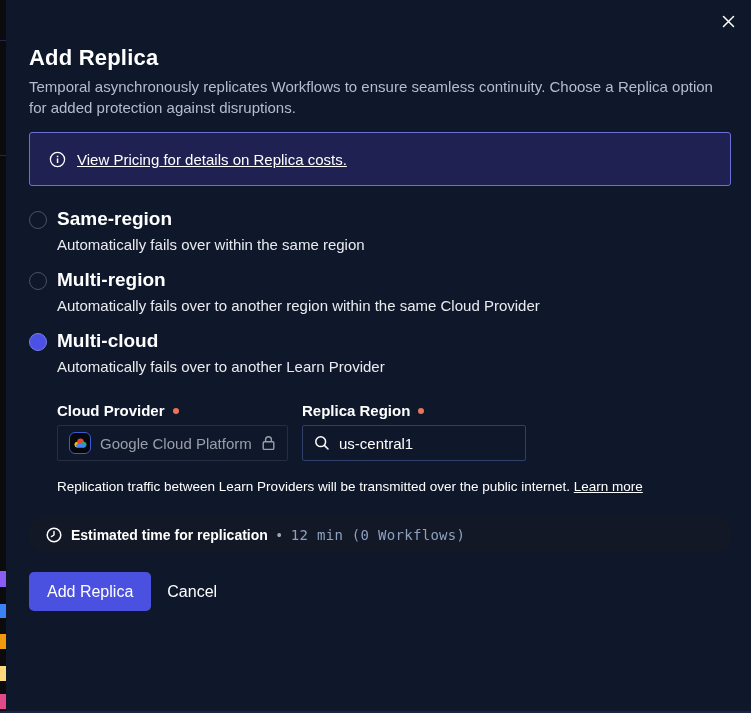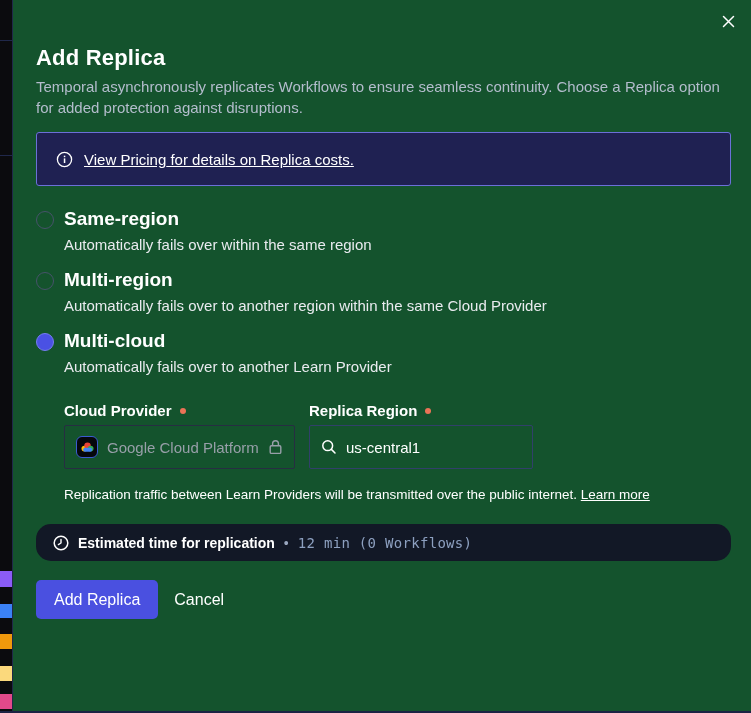--- a/index.html
+++ b/index.html
@@ -13,22 +13,22 @@
   .left-strip{
     position:absolute;left:0;top:0;width:13px;height:713px;
     background:#0b0b0e;border-right:1px solid #20284a;box-sizing:border-box;
   }
   .strip-line{position:absolute;left:0;width:12px;height:1px;background:#20284a;}
   .bg-block{position:absolute;left:0;width:12px;}
   .bottom-edge{position:absolute;left:0;bottom:0;width:751px;height:2px;background:#1c2344;}
 
   
   .modal{
-    position:absolute;left:13px;top:0;right:0;height:711px;box-sizing:border-box;
-    background:#14532d;padding:0 20px 0 23px;
+    position:absolute;left:6px;top:0;right:0;height:711px;box-sizing:border-box;
+    background:#0f172a;padding:0 20px 0 23px;
   }
   .close-btn{
     position:absolute;top:8px;right:10px;width:26px;height:26px;
     display:flex;align-items:center;justify-content:center;cursor:pointer;background:none;border:none;padding:0;
   }
   .modal-title{
     margin:44px 0 0 0;font-size:22px;line-height:28px;font-weight:700;letter-spacing:.2px;color:#fff;
   }
   .modal-subtitle{
     margin:4px 0 0 0;font-size:15px;line-height:21px;color:#b4bdcd;max-width:700px;
@@ -50,21 +50,21 @@
   }
   .radio-option.checked .radio-circle{background:#4a51e4;border:1px solid #767cf0;}
   .radio-texts{flex:1;}
   .radio-label{font-size:19px;font-weight:700;line-height:18px;display:block;cursor:pointer;}
   .radio-desc{margin-top:8px;font-size:15px;line-height:18px;color:#e9ebef;}
 
   .form-row{display:flex;gap:14px;margin-top:27px;}
   .field-label{display:flex;align-items:center;gap:8px;font-size:15px;font-weight:700;line-height:15px;margin-bottom:7px;}
   .req-dot{width:6px;height:6px;border-radius:50%;background:#ec7357;}
   .field{
-    height:44px;box-sizing:border-box;border-radius:2px;
+    height:36px;box-sizing:border-box;border-radius:2px;
     display:flex;align-items:center;gap:9px;padding:0 11px;background:transparent;
   }
   .field.provider{width:231px;border:1px solid #272e42;color:#989fa9;font-size:15px;cursor:not-allowed;}
   .gcp-badge{
     width:22px;height:22px;box-sizing:border-box;border:1.5px solid #3b5bd0;border-radius:6px;
     display:flex;align-items:center;justify-content:center;flex-shrink:0;background:#06070c;
   }
   .lock-icon{margin-left:auto;display:flex;}
   .field.region{width:224px;border:1px solid #31406a;}
   .field.region input{

